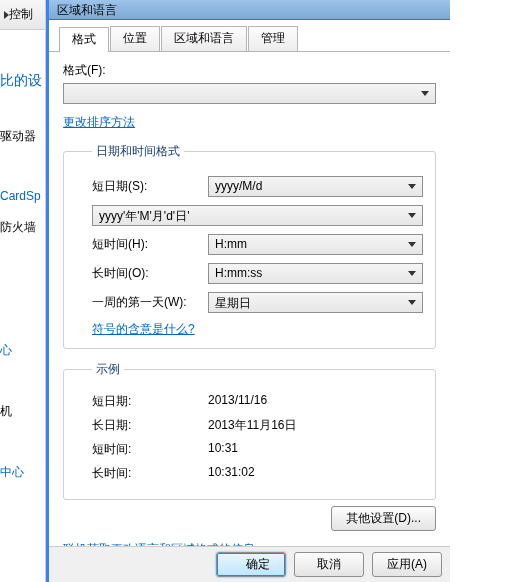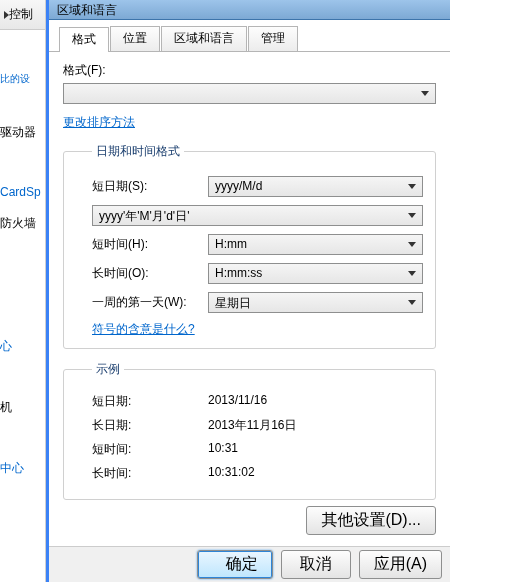--- a/index.html
+++ b/index.html
@@ -28,21 +28,21 @@
     padding-left: 4px;
     display:flex; align-items:center;
     color:#000;
     text-align:center;
   }
   .left-bg .nav-arrow-r {
     width:0;height:0;border-left:5px solid #333;border-top:4px solid transparent;border-bottom:4px solid transparent;display:inline-block;
   }
   .left-bg .left-body { padding: 6px 2px 0 0;}
   .left-bg .heading {
-    color:#0066cc; font-size:10px; padding:8px 0 2px 0; white-space:nowrap;
+    color:#0066cc; font-size:14px; padding:8px 0 2px 0; white-space:nowrap;
   }
   .left-bg .divider { height:28px; }
   .left-bg .leftlink {
     color:#0066cc; padding:8px 0 8px 0; white-space:nowrap; cursor:pointer;
   }
   .left-bg .leftlabel {
     color:#000; padding:8px 0 8px 0; white-space:nowrap;
   }
 
   
@@ -124,21 +124,21 @@
     display:flex; justify-content:flex-end; margin-top:6px;
   }
   .btn {
     border:1px solid #8e8f8f;
     border-radius:3px;
     background: linear-gradient(#fdfdfd,#e4e4e4);
     padding:3px 14px;
     cursor:pointer;
     min-width:70px;
     text-align:center;
-    font-size:16px;
+    font-size:12px;
   }
   .btn + .btn { margin-left:8px;}
   .btn.default {
     box-shadow: 0 0 0 1px #2e84d6 inset, 0 0 2px #47a0ef;
     background: linear-gradient(#eaf6ff,#bee6fd);
     padding-left: 28px;
   }
   .bottom-bar {
     position:absolute; left:0; right:0; bottom:0;
     height:36px;

